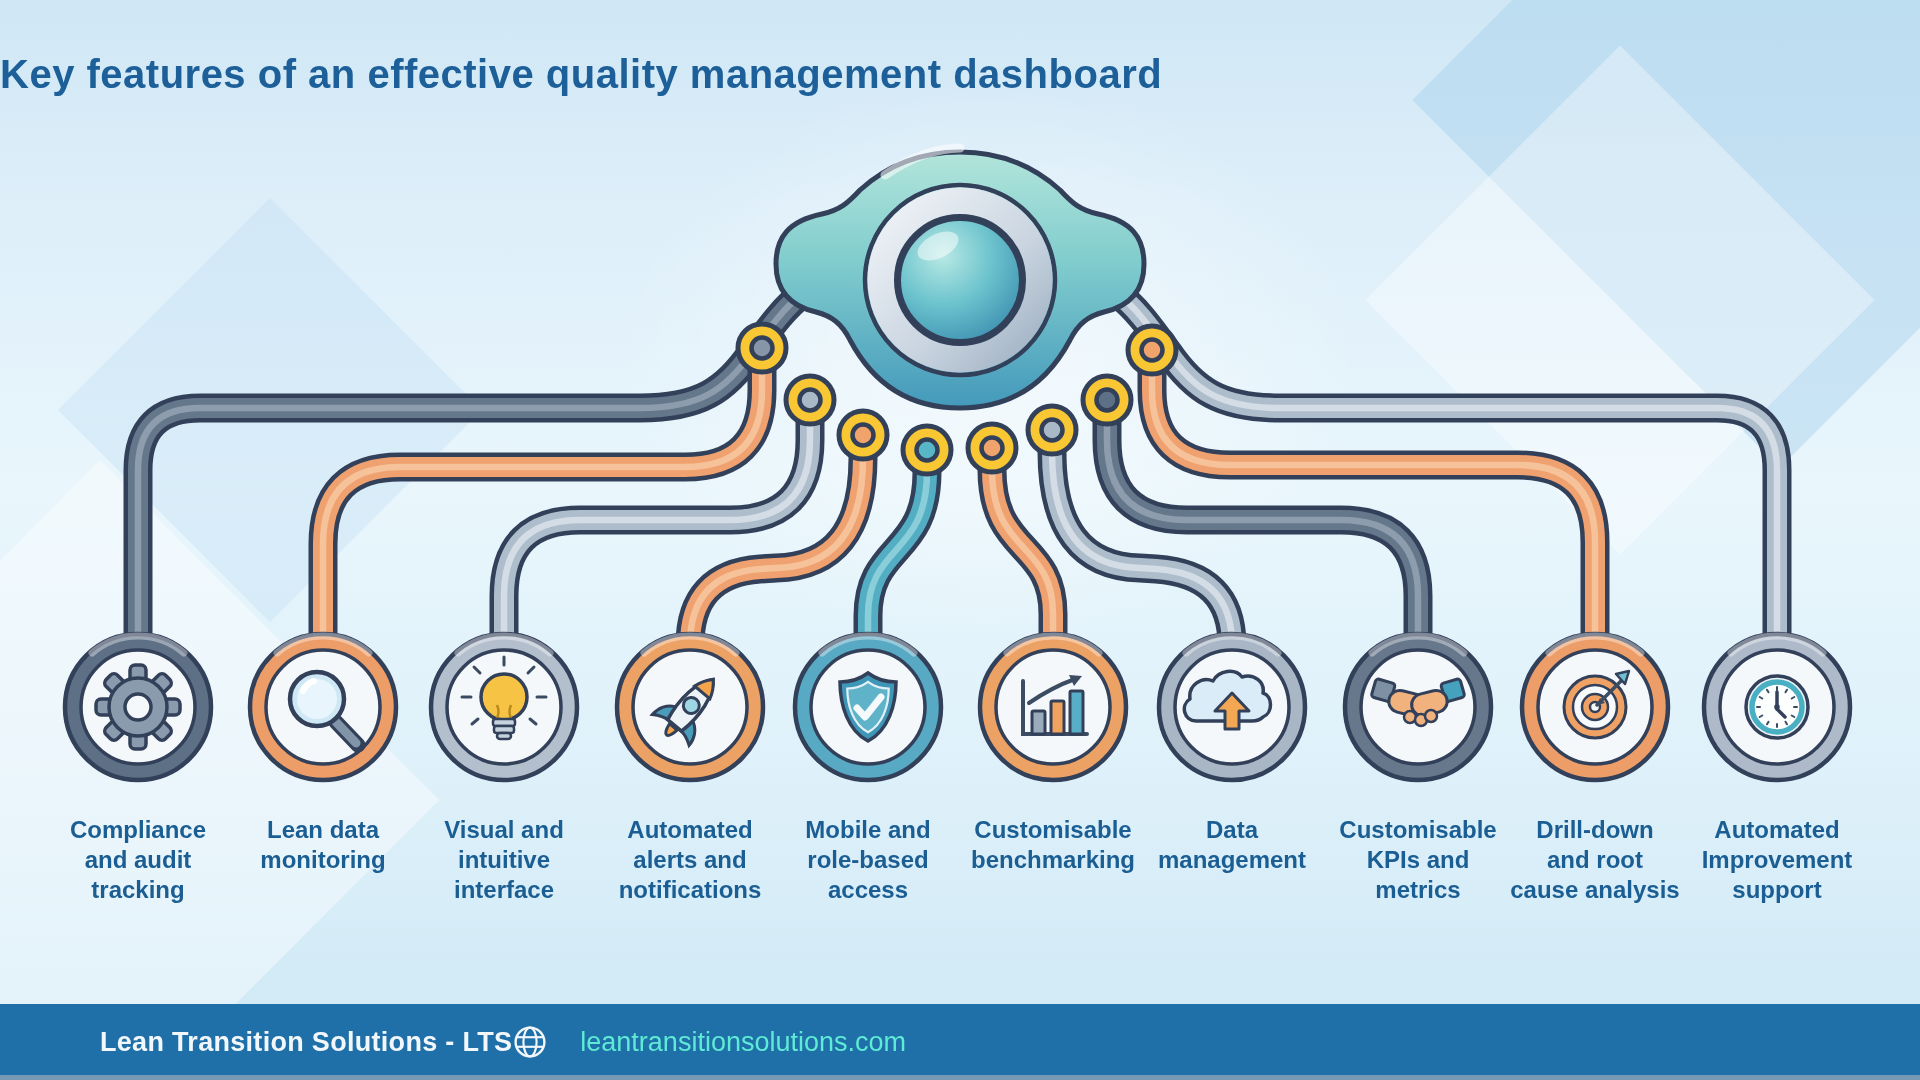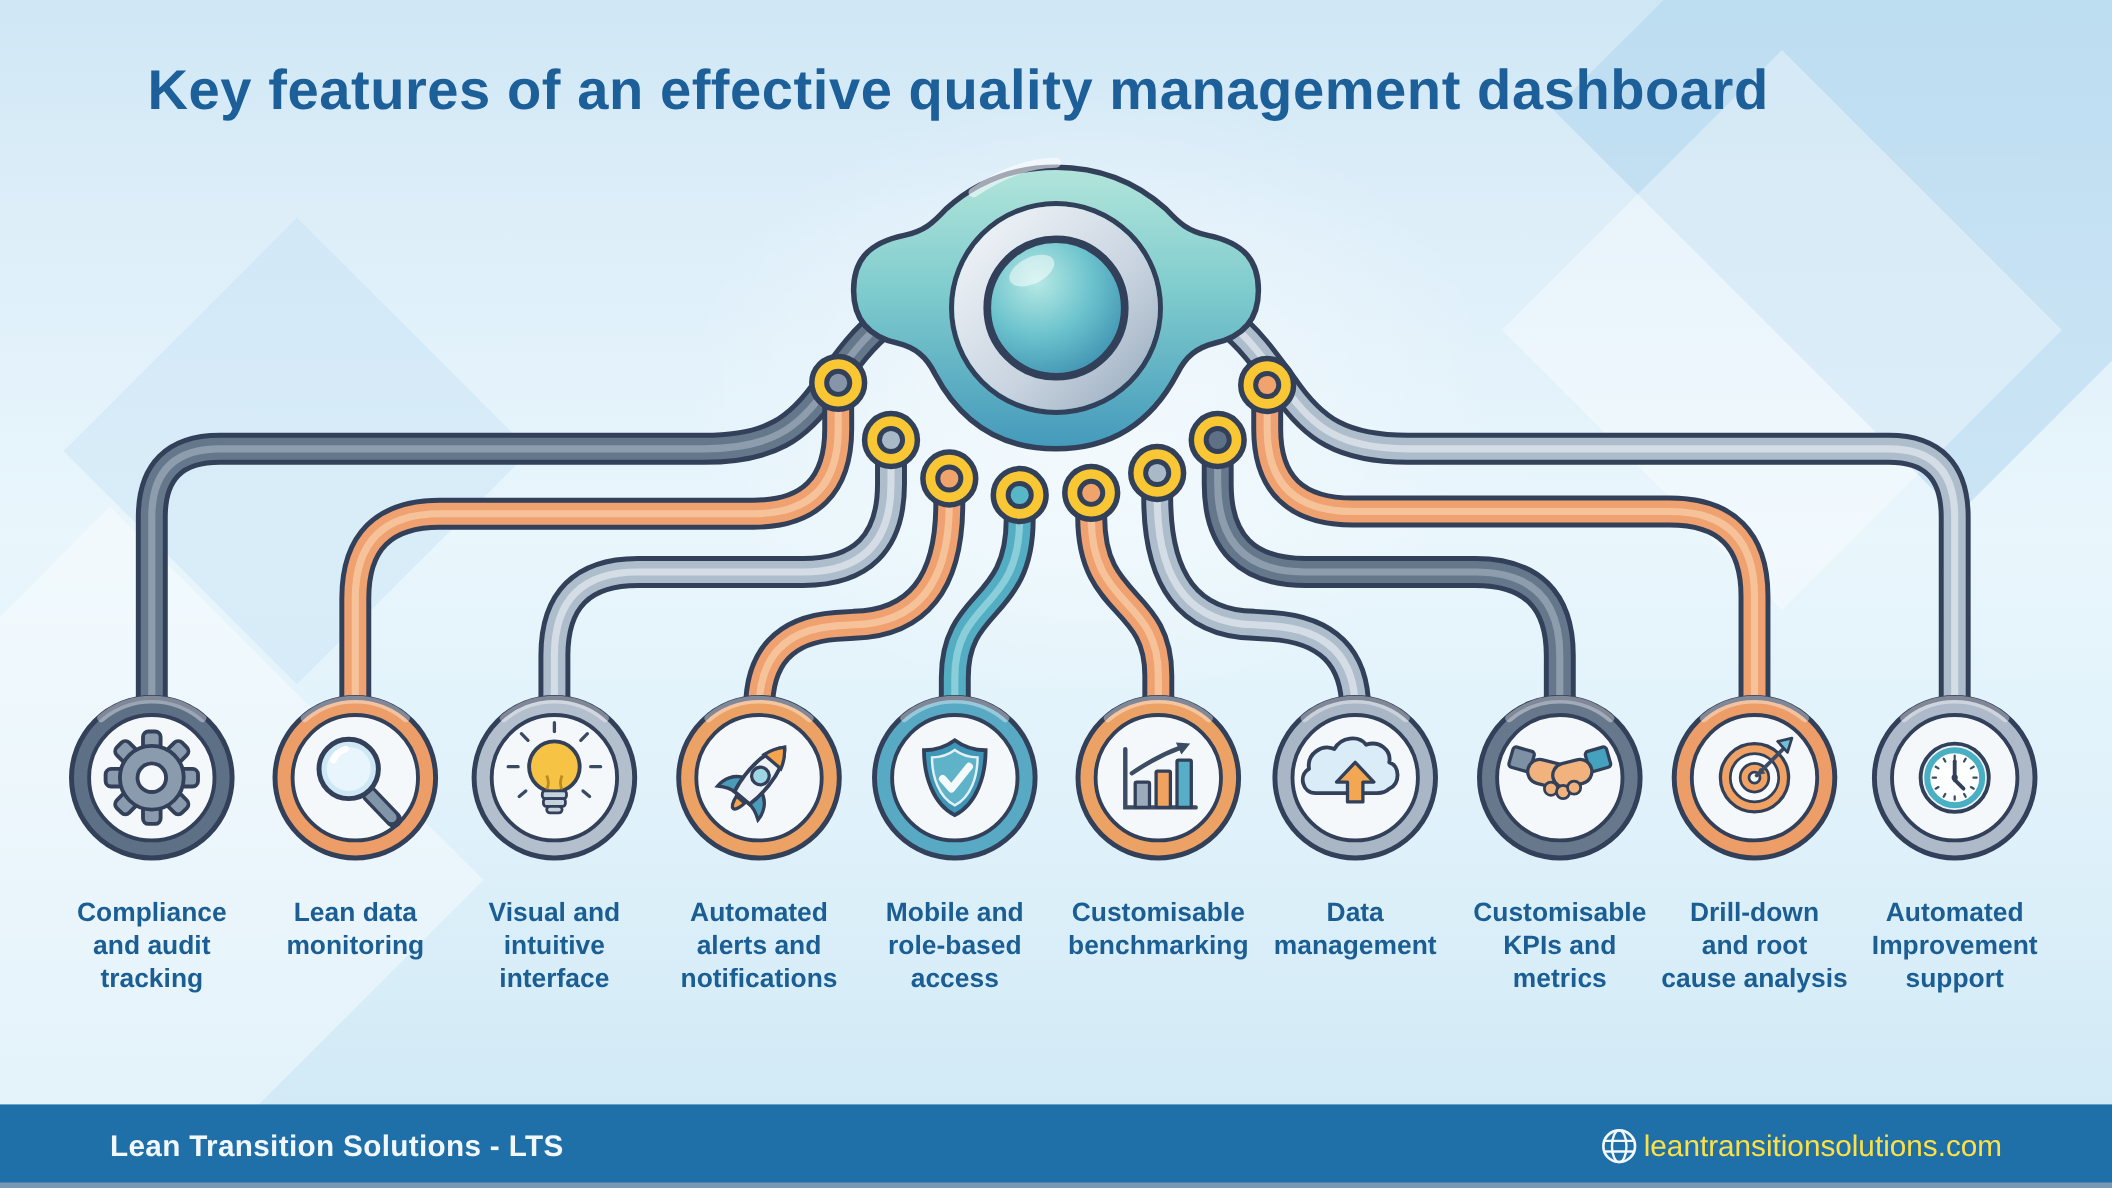--- a/index.html
+++ b/index.html
@@ -6,44 +6,44 @@
   .stage{position:relative;width:1920px;height:1080px;overflow:hidden;
     font-family:"Liberation Sans",sans-serif;
     background:linear-gradient(180deg,#cfe7f5 0%,#ddeef9 18%,#e9f6fc 45%,#dff1fa 70%,#cde8f5 100%);}
   .bg-shape{position:absolute;pointer-events:none;}
   .bg1{top:-160px;right:-120px;width:520px;height:520px;background:rgba(167,208,234,.45);transform:rotate(45deg);}
   .bg2{top:120px;right:120px;width:360px;height:360px;background:rgba(255,255,255,.35);transform:rotate(45deg);}
   .bg3{bottom:40px;left:-140px;width:480px;height:480px;background:rgba(255,255,255,.40);transform:rotate(45deg);}
   .bg4{top:260px;left:120px;width:300px;height:300px;background:rgba(190,222,243,.35);transform:rotate(45deg);}
   .bg5{top:80px;left:620px;width:740px;height:560px;background:radial-gradient(closest-side,rgba(255,255,255,.55),rgba(255,255,255,0));}
 
-  .title{position:absolute;top:52px;left:0;width:1608px;margin:0;text-align:right;
-    font-size:51px;font-weight:700;letter-spacing:.5px;color:#1c5f99;}
+  .title{position:absolute;top:52px;left:0;width:1608px;margin:0;text-align:left;
+    font-size:40px;font-weight:700;letter-spacing:.5px;color:#1c5f99;}
 
   .connectors{position:absolute;top:0;left:0;}
   .connector .outline{stroke:#32405a;stroke-width:29;fill:none;stroke-linejoin:round;}
   .connector .tube{stroke-width:20;fill:none;stroke-linejoin:round;}
   .connector .core{stroke-width:6.5;fill:none;opacity:.8;stroke-linecap:round;stroke-linejoin:round;}
   .pin circle{stroke:#32405a;}
   .pin .pin-ring{stroke-width:5;}
   .pin .pin-dot{stroke-width:4.5;}
 
   .feature{position:absolute;top:627px;width:182px;text-align:center;}
   .badge{display:block;margin:0 auto;}
   .ring-edge{stroke:#32405a;stroke-width:4.5;}
   .face{fill:#f5f8fb;stroke:#32405a;stroke-width:3.5;}
   .ring-gloss{stroke:rgba(255,255,255,.38);stroke-width:7;fill:none;stroke-linecap:round;}
   .label{margin-top:28px;font-size:24px;line-height:30px;font-weight:700;color:#1b5e93;white-space:pre-line;}
 
   .footer{position:absolute;left:0;bottom:0;width:1920px;height:76px;background:#1f70a9;
-    display:flex;align-items:center;justify-content:space-between;box-sizing:border-box;
+    display:flex;align-items:center;box-sizing:border-box;
     padding:0 100px;}
   .footer::after{content:"";position:absolute;left:0;bottom:0;width:100%;height:5px;background:#87a0b6;opacity:.85;}
   .brand{color:#f2f7fb;font-size:27px;font-weight:700;letter-spacing:.3px;}
-  .site{display:flex;align-items:center;gap:4px;color:#fde047;font-size:27px;font-weight:500;}
+  .site{display:flex;align-items:center;gap:32px;color:#5eead4;font-size:27px;font-weight:500;}
   .globe{display:block;}
 </style>
 </head>
 <body>
 
 <div class="stage">
   <div class="bg-shape bg1"></div>
   <div class="bg-shape bg2"></div>
   <div class="bg-shape bg3"></div>
   <div class="bg-shape bg4"></div>

